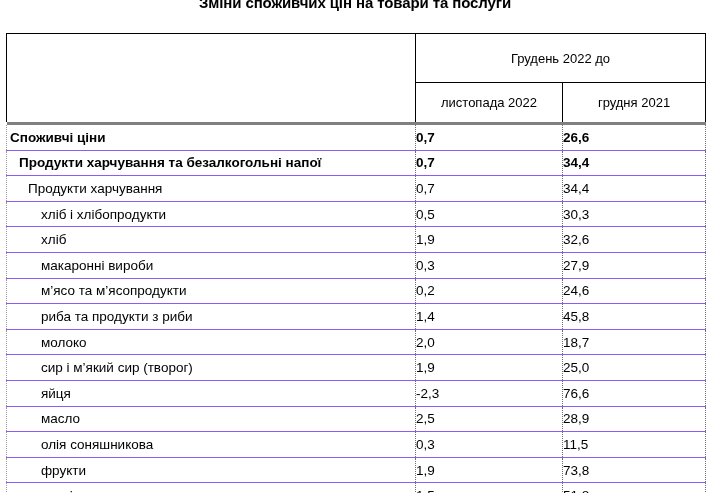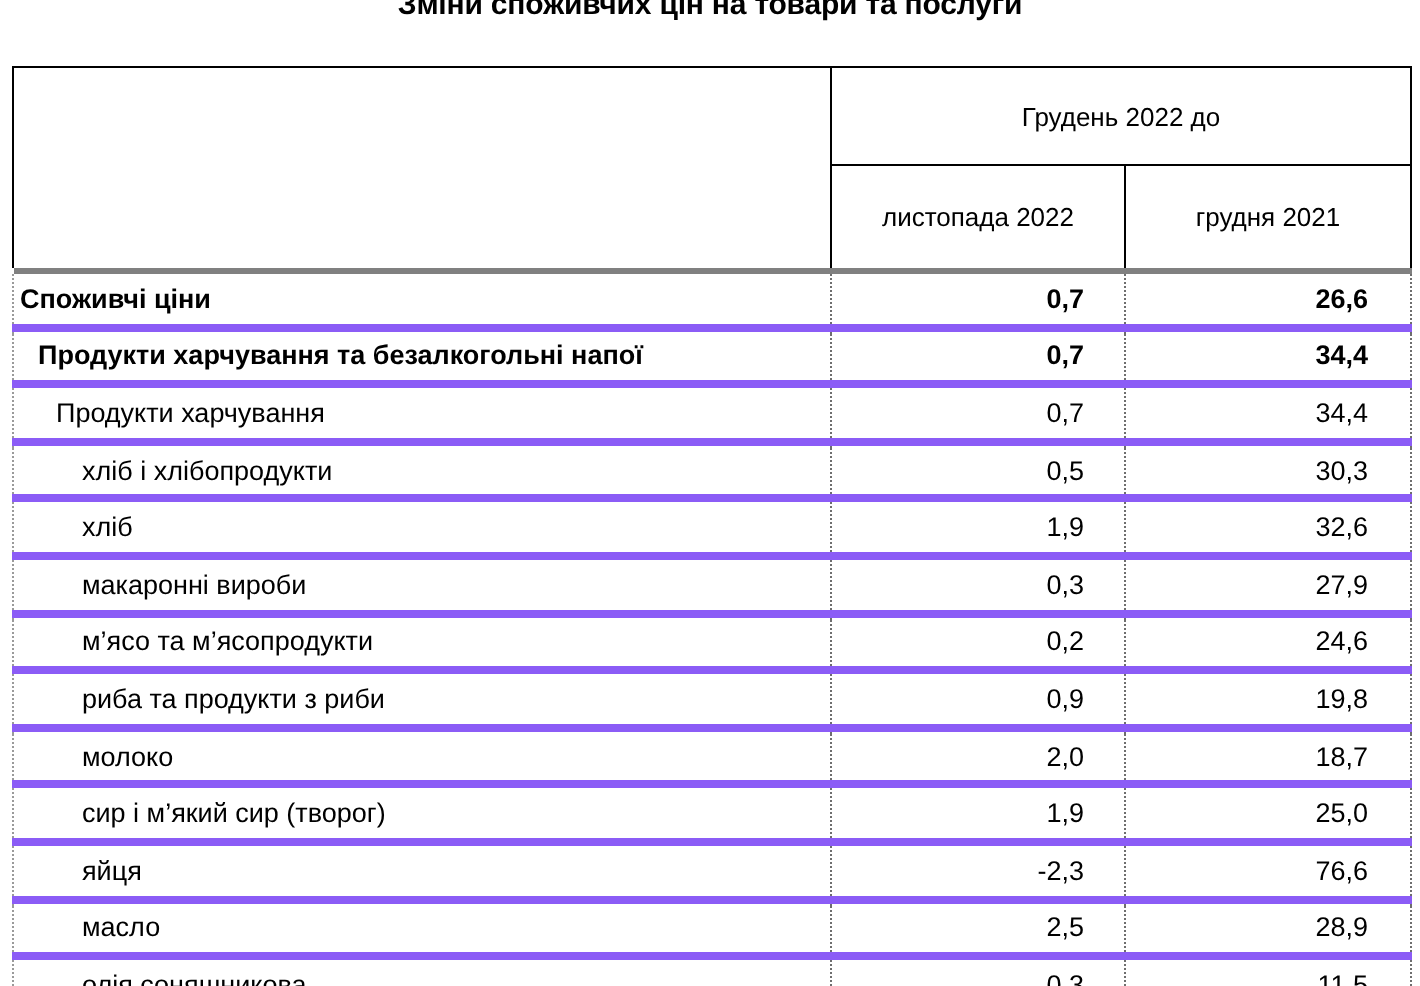--- a/index.html
+++ b/index.html
@@ -70,21 +70,21 @@
     height: 87px;
   }
   .hdr-span {
     height: 48px;
     border-left: 1px solid #000;
     border-top: 1px solid #000;
     border-right: 1px solid #000;
     border-bottom: 1px solid #000;
   }
   .hdr-sub {
-    height: 51px;
+    height: 39px;
     border-left: 1px solid #000;
     border-right: 1px solid #000;
     border-bottom: none;
     border-top: none;
   }
   .hdr-sub.first { border-left: none; }
 
   .thickline td {
     padding: 0;
     height: 3px;
@@ -93,34 +93,34 @@
     background: #808080;
     border: none;
   }
 
   
   tbody tr { height: 24.6px; }
   tbody td {
     padding: 0;
     height: 24.6px;
     vertical-align: middle;
-    border-bottom: 4px solid #8b5cf6;
+    border-bottom: 1px solid #8b5cf6;
     font-size: 13.5px;
     line-height: 15px;
   }
   tbody tr:last-child td { border-bottom: 1px solid #c9c9c9; }
 
   td.lbl {
     text-align: left;
     border-left: 1px dotted #9a9a9a;
     border-right: 1px dotted #6e6e6e;
     white-space: nowrap;
   }
   td.num {
-    text-align: right;
+    text-align: left;
     padding-right: 20px;
     border-right: 1px dotted #6e6e6e;
     white-space: nowrap;
   }
   td.num.last { padding-right: 21px; }
 
   tr.bold td { font-weight: bold; }
 
   .ind0 { padding-left: 3px; }
   .ind1 { padding-left: 12px; margin-top: 38px; }
@@ -187,22 +187,22 @@
             <td class="num">0,3</td>
             <td class="num last">27,9</td>
           </tr>
           <tr>
             <td class="lbl ind3">м’ясо та м’ясопродукти</td>
             <td class="num">0,2</td>
             <td class="num last">24,6</td>
           </tr>
           <tr>
             <td class="lbl ind3">риба та продукти з риби</td>
-            <td class="num">0,9</td>
-            <td class="num last">19,8</td>
+            <td class="num">1,4</td>
+            <td class="num last">45,8</td>
           </tr>
           <tr>
             <td class="lbl ind3">молоко</td>
             <td class="num">2,0</td>
             <td class="num last">18,7</td>
           </tr>
           <tr>
             <td class="lbl ind3">сир і м’який сир (творог)</td>
             <td class="num">1,9</td>
             <td class="num last">25,0</td>

